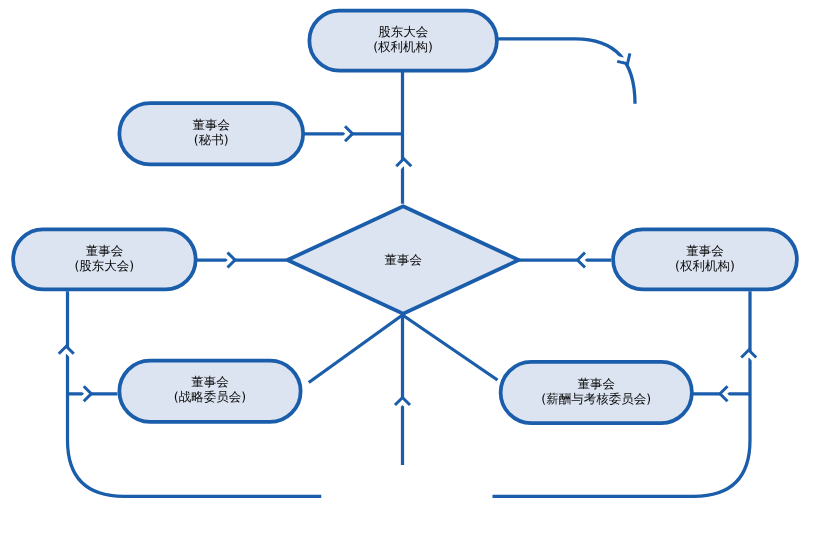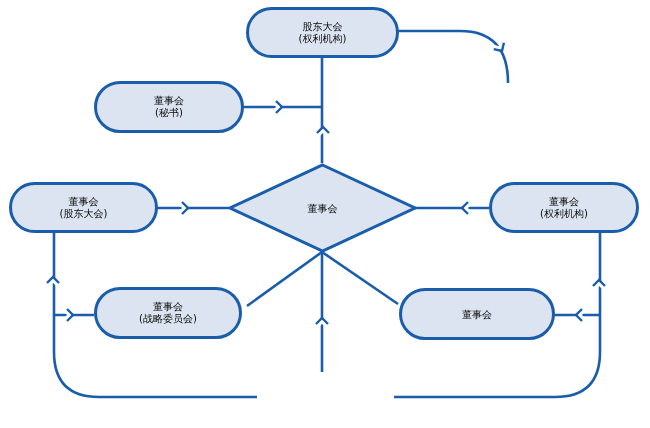--- a/index.html
+++ b/index.html
@@ -119,20 +119,21 @@
     <div class="sub">(权利机构)</div>
   </div>
 
   <div class="node n-nomination">
     <div class="main">董事会</div>
     <div class="sub">(战略委员会)</div>
   </div>
 
   <div class="node n-compensation">
     <div class="main">董事会</div>
+    <div class="sub">(薪酬与考核委员会)</div>
   </div>
 
 
   <div class="diamond-wrap n-diamond">
     <svg width="189" height="90" viewBox="0 0 189 90">
       <polygon points="94.5,2 187,45 94.5,88 2,45" fill="#dce4f1" stroke="#1a5dab" stroke-width="3"></polygon>
     </svg>
     <div class="diamond-label">
       <div class="main">董事会</div>
     </div>

